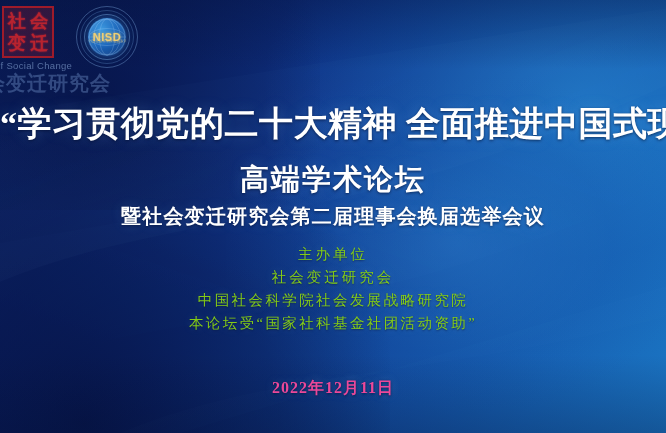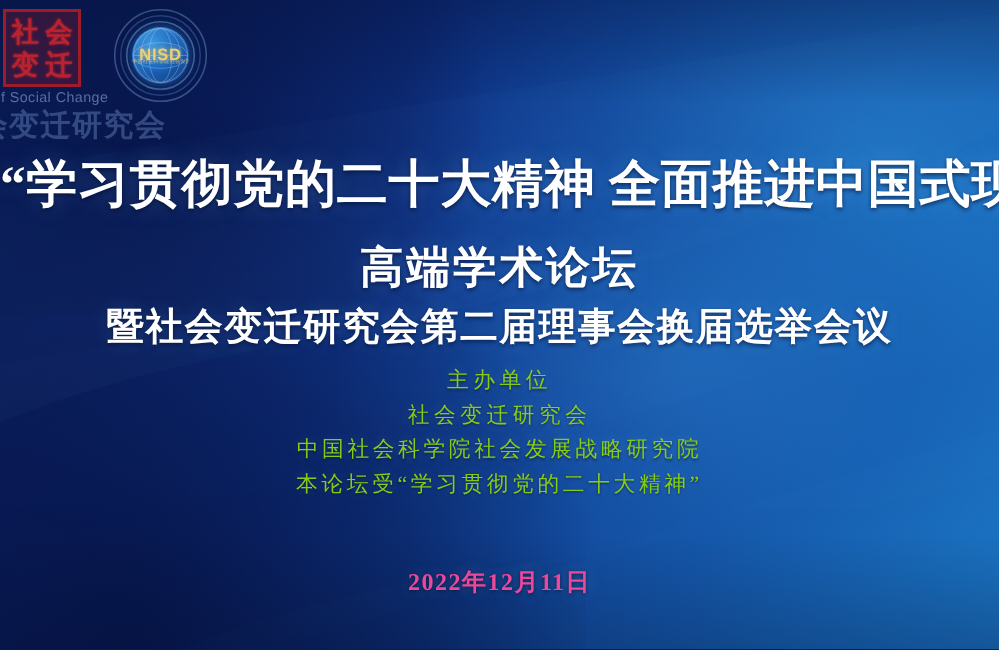--- a/index.html
+++ b/index.html
@@ -229,21 +229,21 @@
     margin-top: 18px;
     font-size: 29px;
     font-weight: 700;
     color: #ffffff;
     letter-spacing: 2px;
     line-height: 1.2;
     text-shadow: 0 1px 3px rgba(2,12,45,0.65), 0 0 14px rgba(120,190,255,0.22);
   }
   .title-l3 {
     margin-top: 7px;
-    font-size: 25px;
+    font-size: 20px;
     font-weight: 700;
     color: #ffffff;
     letter-spacing: 1.2px;
     line-height: 1.2;
     white-space: nowrap;
     text-shadow: 0 1px 3px rgba(2,12,45,0.65), 0 0 12px rgba(120,190,255,0.20);
   }
 
   
   .org-block {
@@ -344,18 +344,18 @@
   <div class="title-block">
     <div class="title-l1">“学习贯彻党的二十大精神 全面推进中国式现代化”</div>
     <div class="title-l2">高端学术论坛</div>
     <div class="title-l3">暨社会变迁研究会第二届理事会换届选举会议</div>
   </div>
 
   <div class="org-block">
     <div class="org-line">主办单位</div>
     <div class="org-line">社会变迁研究会</div>
     <div class="org-line wide">中国社会科学院社会发展战略研究院</div>
-    <div class="org-line wide">本论坛受“学习贯彻党的二十大精神”</div>
+    <div class="org-line wide">本论坛受“国家社科基金社团活动资助”</div>
   </div>
 
   <div class="date-line">2022年12月11日</div>
 
 </div>
 
 </body></html>

